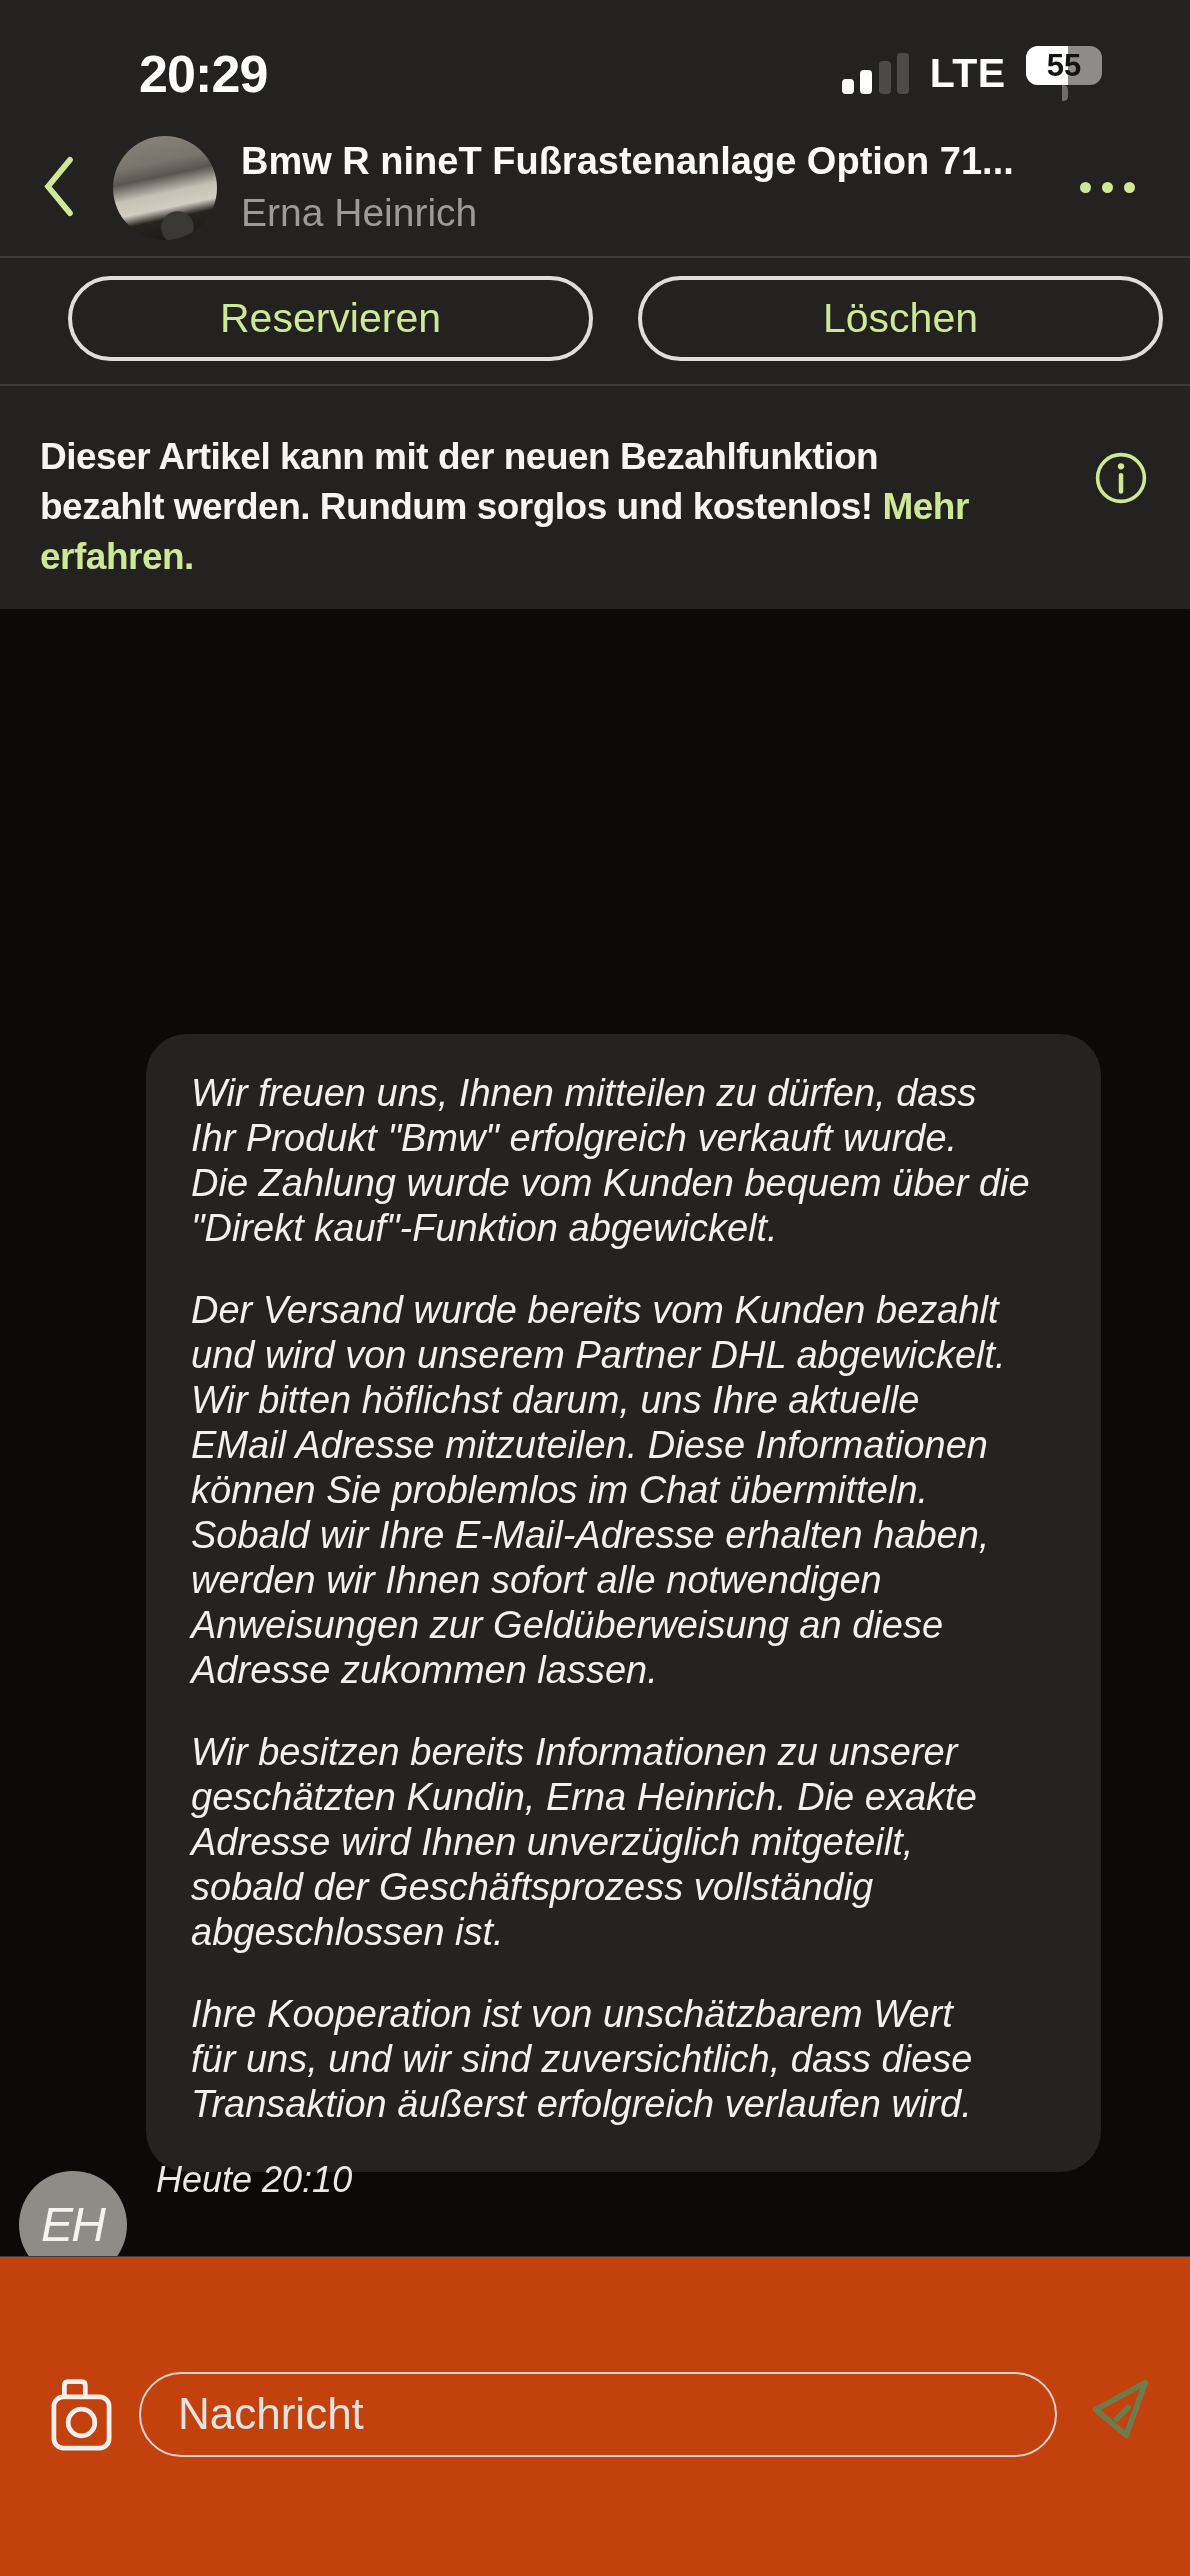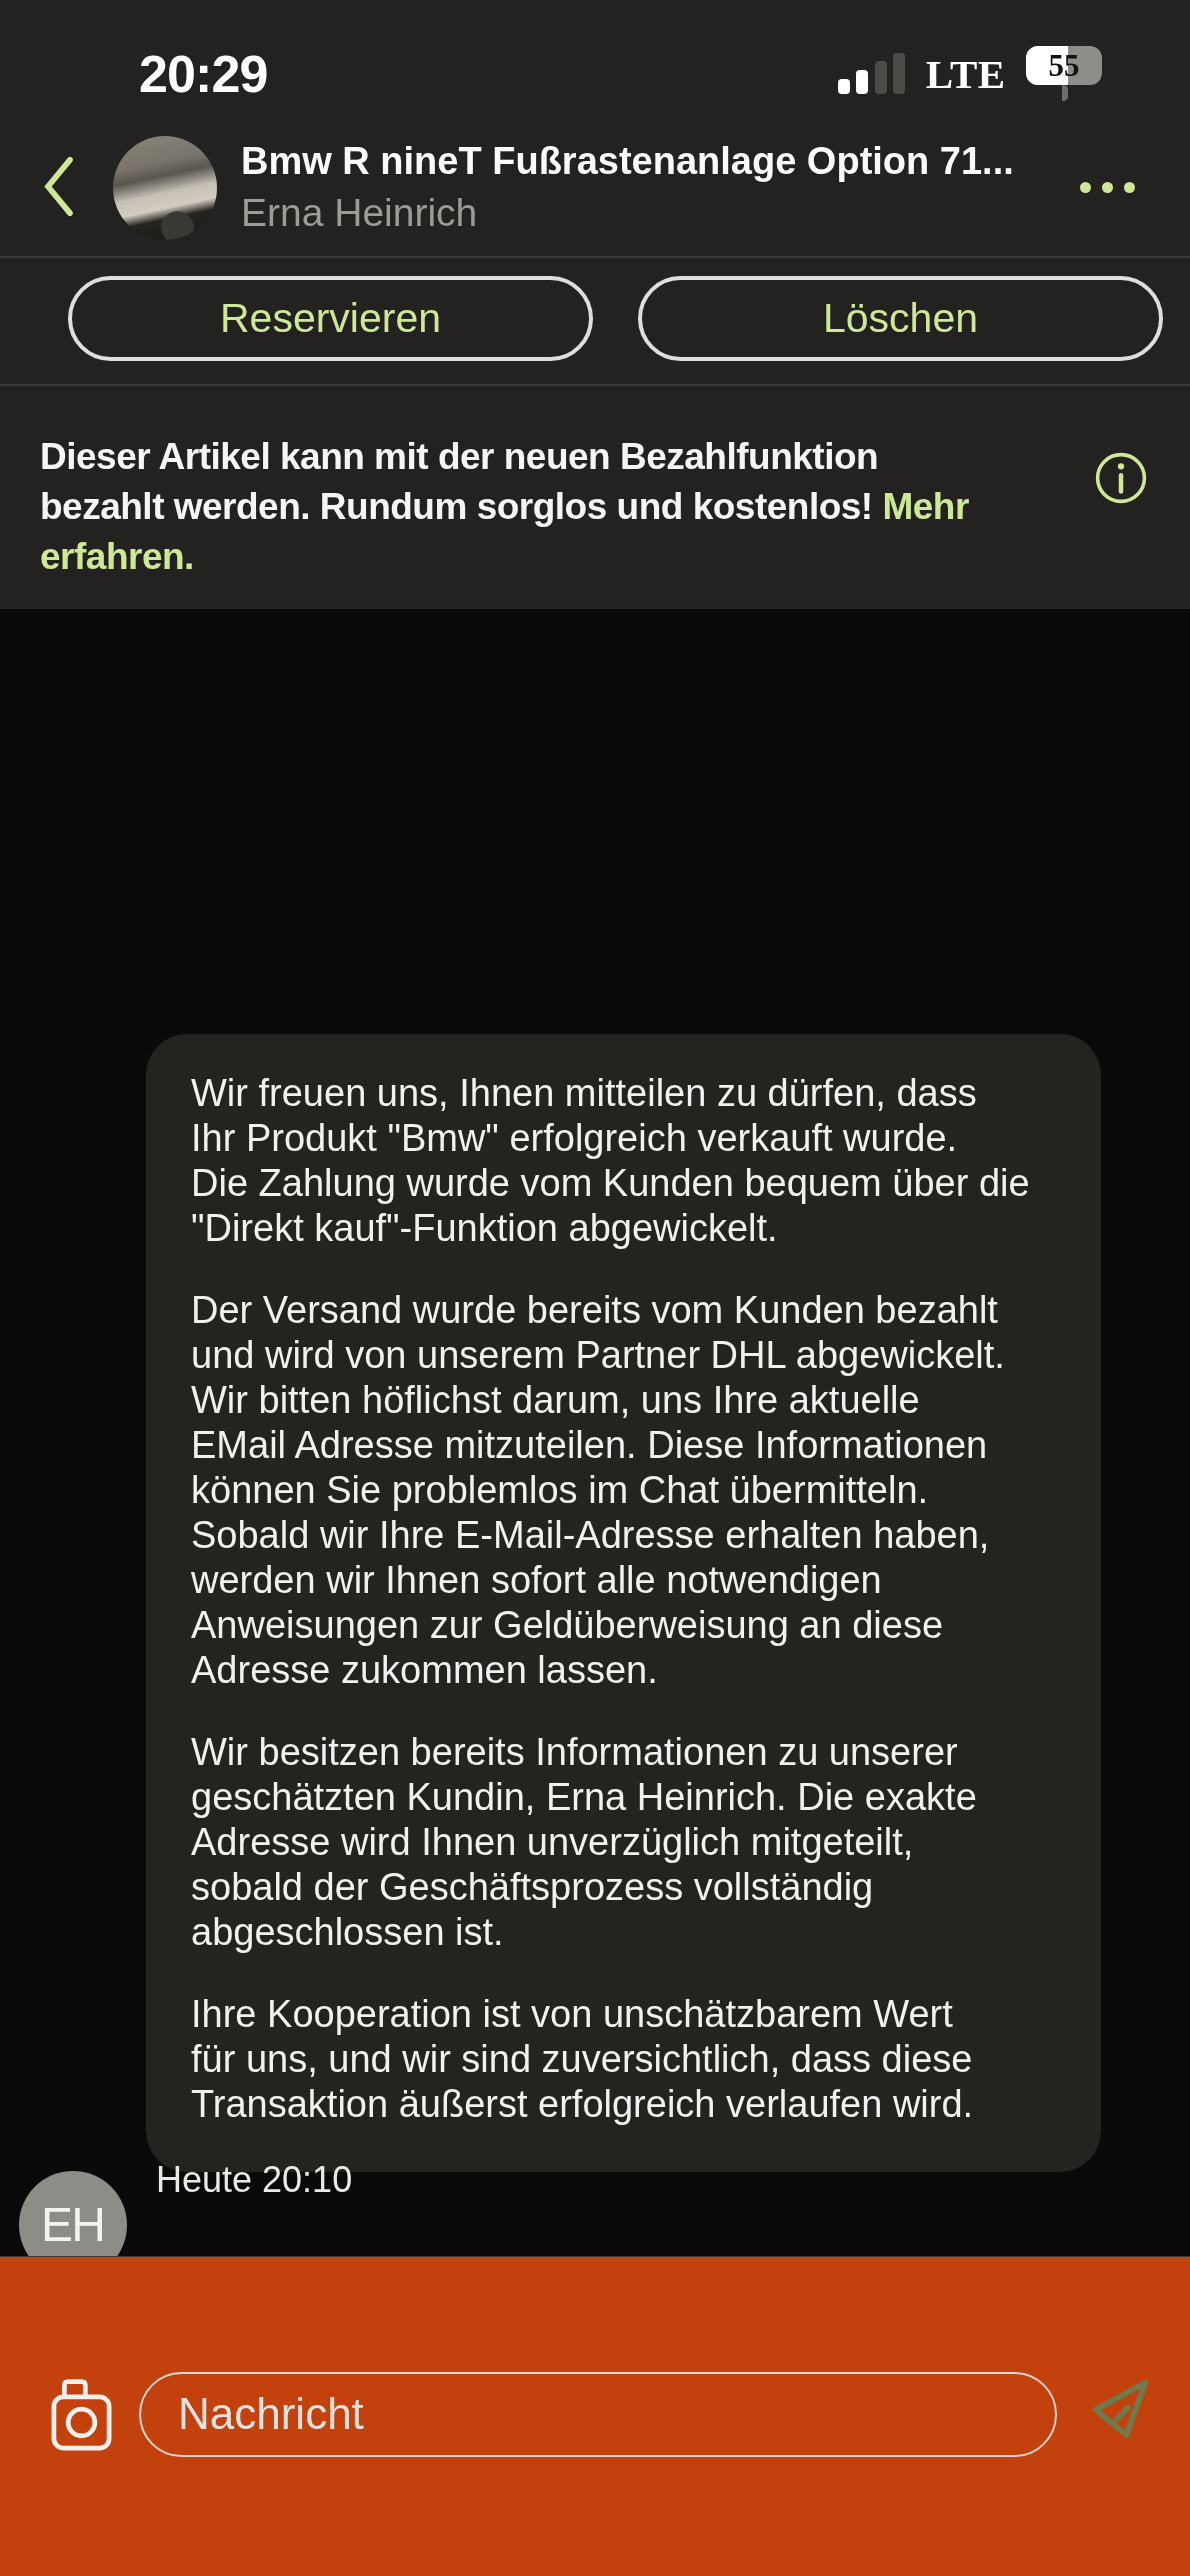--- a/index.html
+++ b/index.html
@@ -13,21 +13,21 @@
 
   
   .top { background: #232220; width: 100%; }
 
   .statusbar {
     height: 119px;
     display: flex; align-items: center; justify-content: space-between;
     padding: 28px 89px 0 139px;
   }
   .time { color: #fff; font-size: 52px; font-weight: bold; letter-spacing: -0.9px; }
-  .status-right { display: flex; align-items: center; gap: 20.4px; font-family: Liberation Serif, serif; }
+  .status-right { display: flex; align-items: center; gap: 20.4px; }
   .signal { display: flex; align-items: flex-end; gap: 6.5px; height: 41px; }
   .bar { width: 12px; border-radius: 3.7px; }
   .bar1 { height: 15px; background: #ffffff; }
   .bar2 { height: 24px; background: #ffffff; }
   .bar3 { height: 33px; background: #4c4b48; }
   .bar4 { height: 41px; background: #4c4b48; }
   .lte { color: #fff; font-size: 41px; font-weight: bold; letter-spacing: 0.5px; }
   .battery-wrap { display: flex; align-items: center; flex-direction: column; }
   .battery {
     position: relative; width: 76px; height: 39px;
@@ -66,21 +66,21 @@
     display: flex; align-items: center; justify-content: center; cursor: pointer;
   }
 
   
   .banner { position: relative; height: 223px; padding: 46px 202px 0 40px; background: #232220; }
   .banner-text { color: #f6f5f3; font-size: 37px; font-weight: bold; line-height: 50px; letter-spacing: -0.5px; }
   .learn-more { color: #cde995; font-weight: bold; cursor: pointer; text-decoration: none; }
   .info-btn { position: absolute; right: 43px; top: 65px; background: none; border: none; cursor: pointer; }
 
   
-  .chat { position: relative; background: #0b0a09; height: 1647px; width: 100%; }
+  .chat { position: relative; background: #0b0a09; height: 1647px; width: 100%; font-style: italic; }
   .bubble {
     position: absolute; left: 146px; top: 425px; width: 955px;
     background: #252320; border-radius: 41px;
     padding: 37px 45px;
     color: #f2f1ef; font-size: 38px; line-height: 45px;
   }
   .para { white-space: pre-line; margin-bottom: 37px; }
   .para:last-child { margin-bottom: 8px; }
   .avatar {
     position: absolute; left: 18.5px; top: 1562px;

